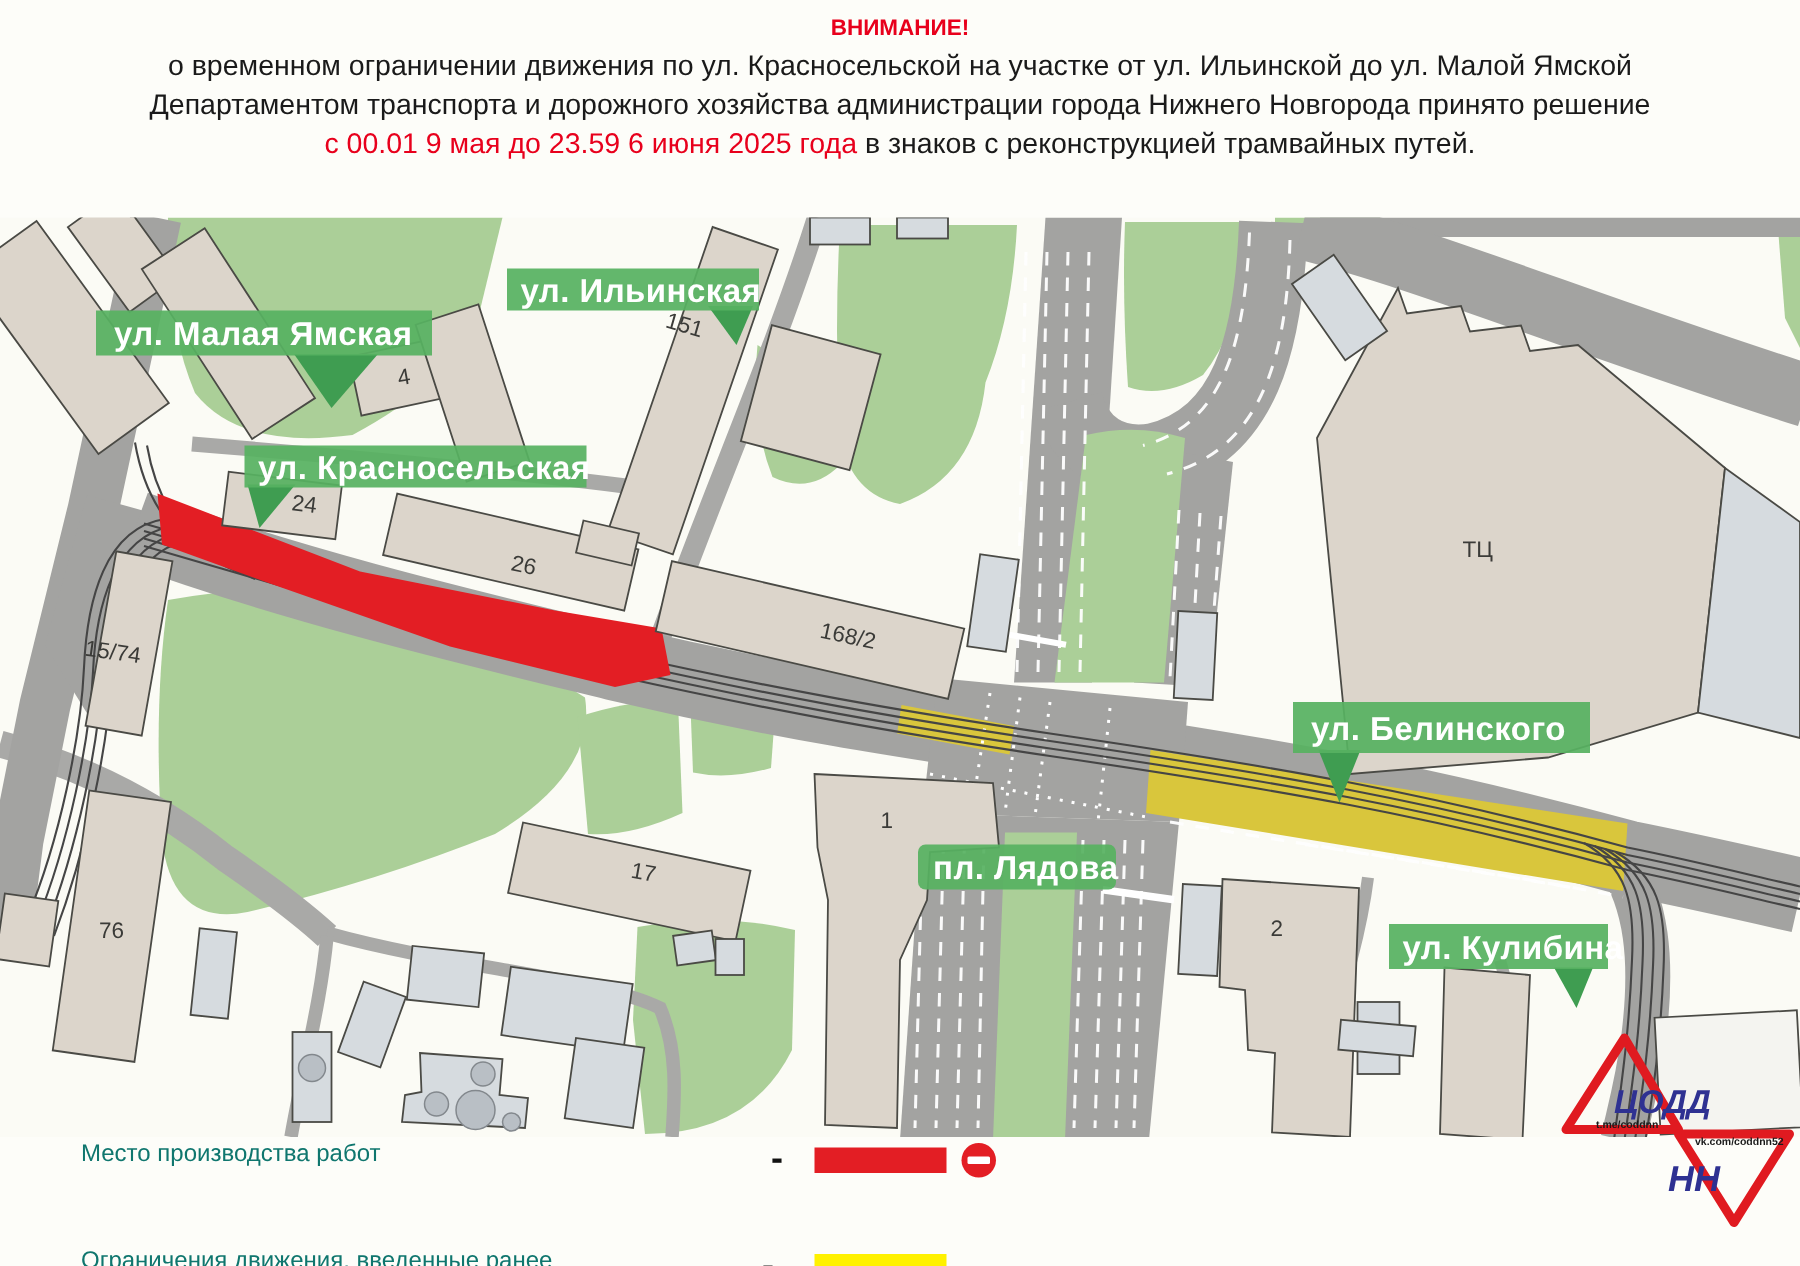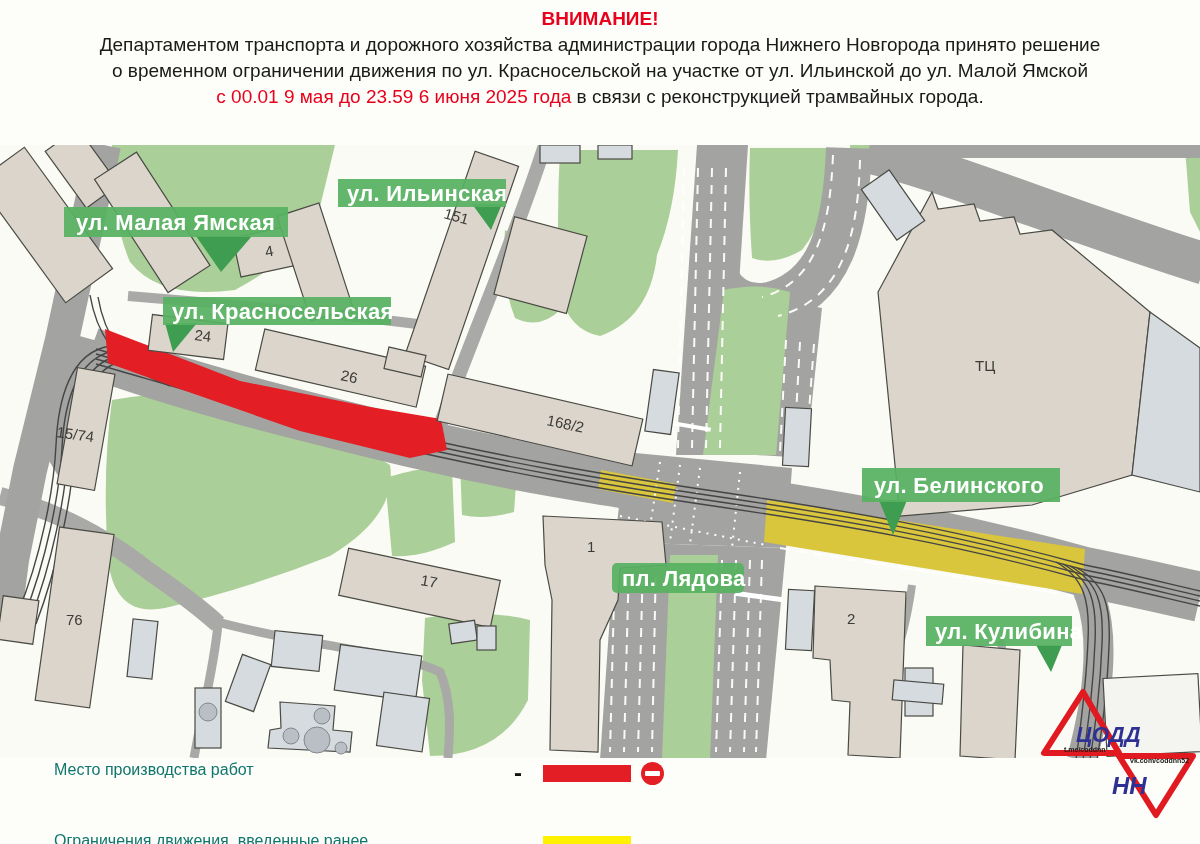--- a/index.html
+++ b/index.html
@@ -7,21 +7,21 @@
     width:1200px;height:844px;position:relative;overflow:hidden;
     background:#fdfdf9;
     font-family:"Liberation Sans","DejaVu Sans",sans-serif;
   }
   
   .header{
     position:absolute;top:6px;left:0;width:1200px;text-align:center;
     font-size:19px;line-height:26px;color:#1a1a1a;font-weight:500;
   }
   .header .t-red{color:#e8001c;}
-  .header .title{font-size:19px;font-weight:600;}
+  .header .title{font-size:15px;font-weight:600;}
   
   #map{position:absolute;left:0;top:0;}
   .bnum{font-size:15px;fill:#3b3b38;}
   .slabel{font-size:22px;font-weight:bold;fill:#ffffff;letter-spacing:.3px;}
   
   .legend-row{position:absolute;left:0;width:1200px;height:30px;}
   .legend-label{position:absolute;left:42px;top:0;font-size:16px;color:#0f766e;margin-left:12px;}
   .legend-dash{position:absolute;top:-2px;font-size:24px;font-weight:bold;color:#111;}
   .swatch{position:absolute;left:543px;top:4px;width:88px;height:17px;}
   .swatch-red{background:#e31e24;}
@@ -34,23 +34,23 @@
     content:"";position:absolute;left:4px;top:9px;width:15px;height:5px;background:#fff;border-radius:1px;
   }
   
   #logo{position:absolute;left:1030px;top:680px;}
 </style>
 </head>
 <body>
 
 <div class="header">
   <div class="title t-red">ВНИМАНИЕ!</div>
+  <div>о временном  ограничении движения по ул. Красносельской на участке от ул. Ильинской до ул. Малой Ямской</div>
   <div>Департаментом транспорта и дорожного хозяйства администрации города Нижнего Новгорода принято решение</div>
-  <div>о временном  ограничении движения по ул. Красносельской на участке от ул. Ильинской до ул. Малой Ямской</div>
-  <div><span class="t-red">с 00.01 9 мая до 23.59 6 июня 2025 года</span><span> в связи с реконструкцией трамвайных города.</span></div>
+  <div><span class="t-red">с 00.01 9 мая до 23.59 6 июня 2025 года</span><span> в знаков с реконструкцией трамвайных путей.</span></div>
 </div>
 
 <svg id="map" width="1200" height="844" viewBox="0 0 1200 844">
   <defs>
     <clipPath id="mapclip">
         <rect x="0" y="145" width="1200" height="613"></rect>
       </clipPath>
   </defs>
   <g clip-path="url(#mapclip)">
 

